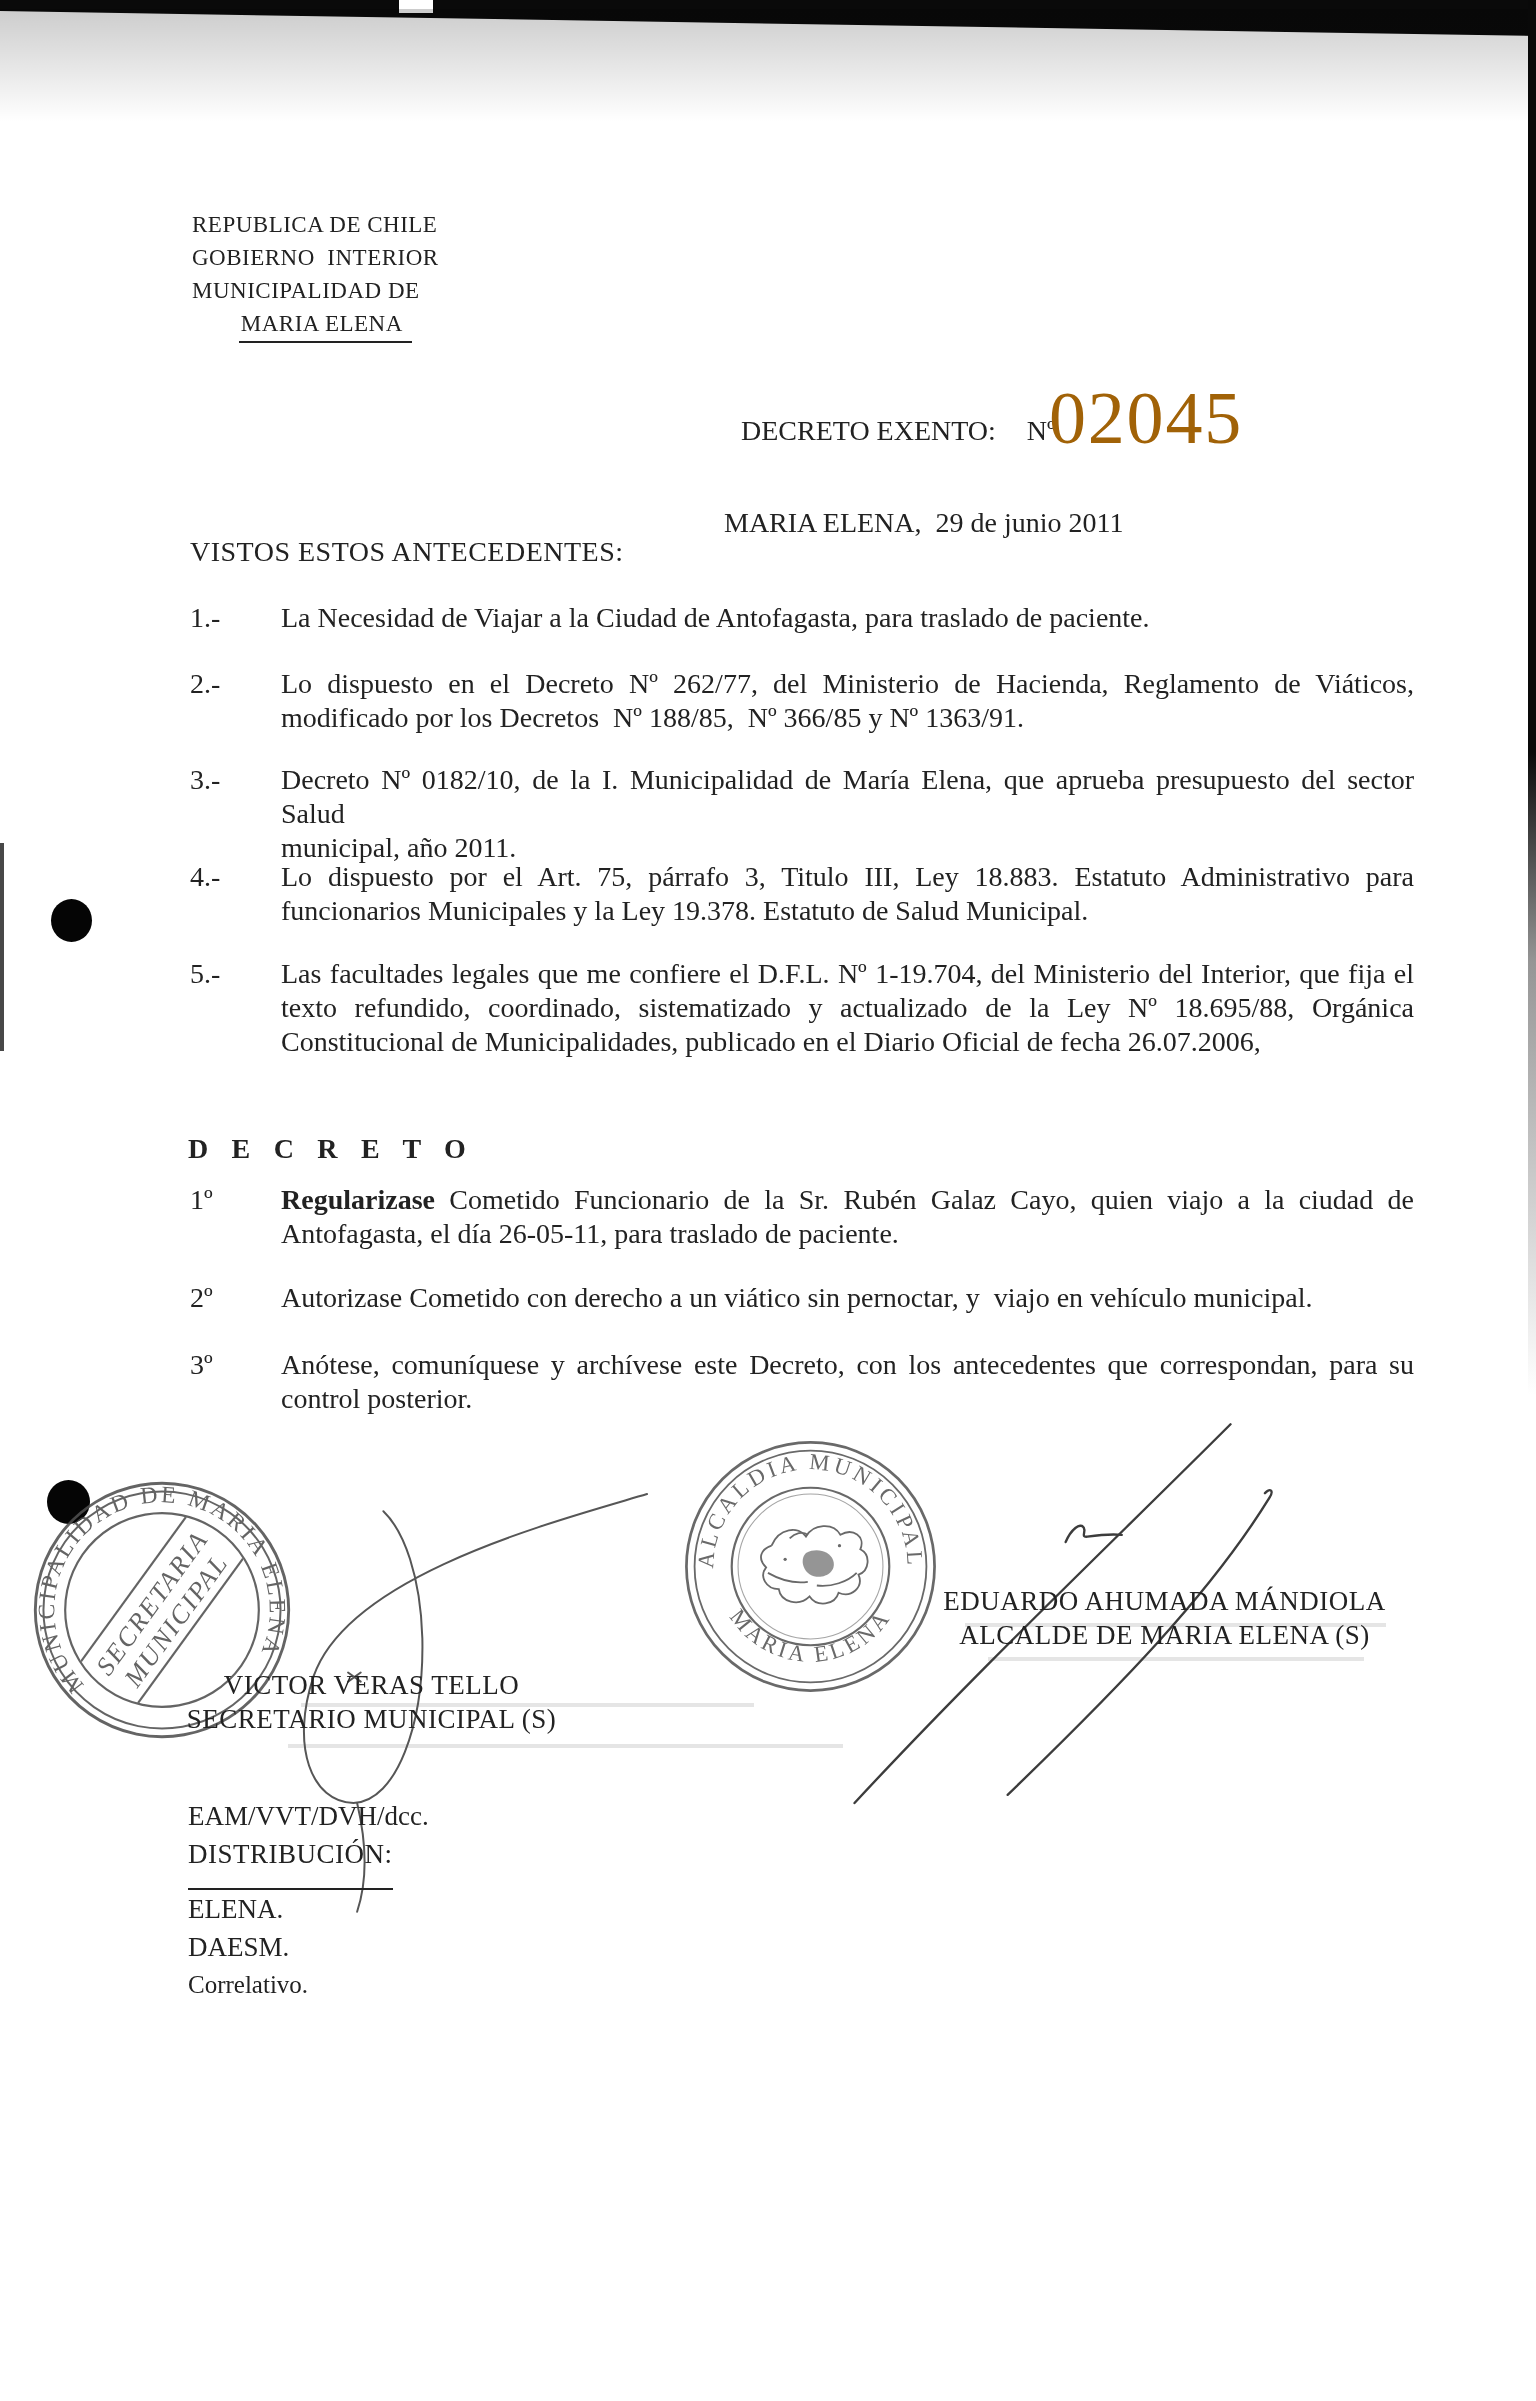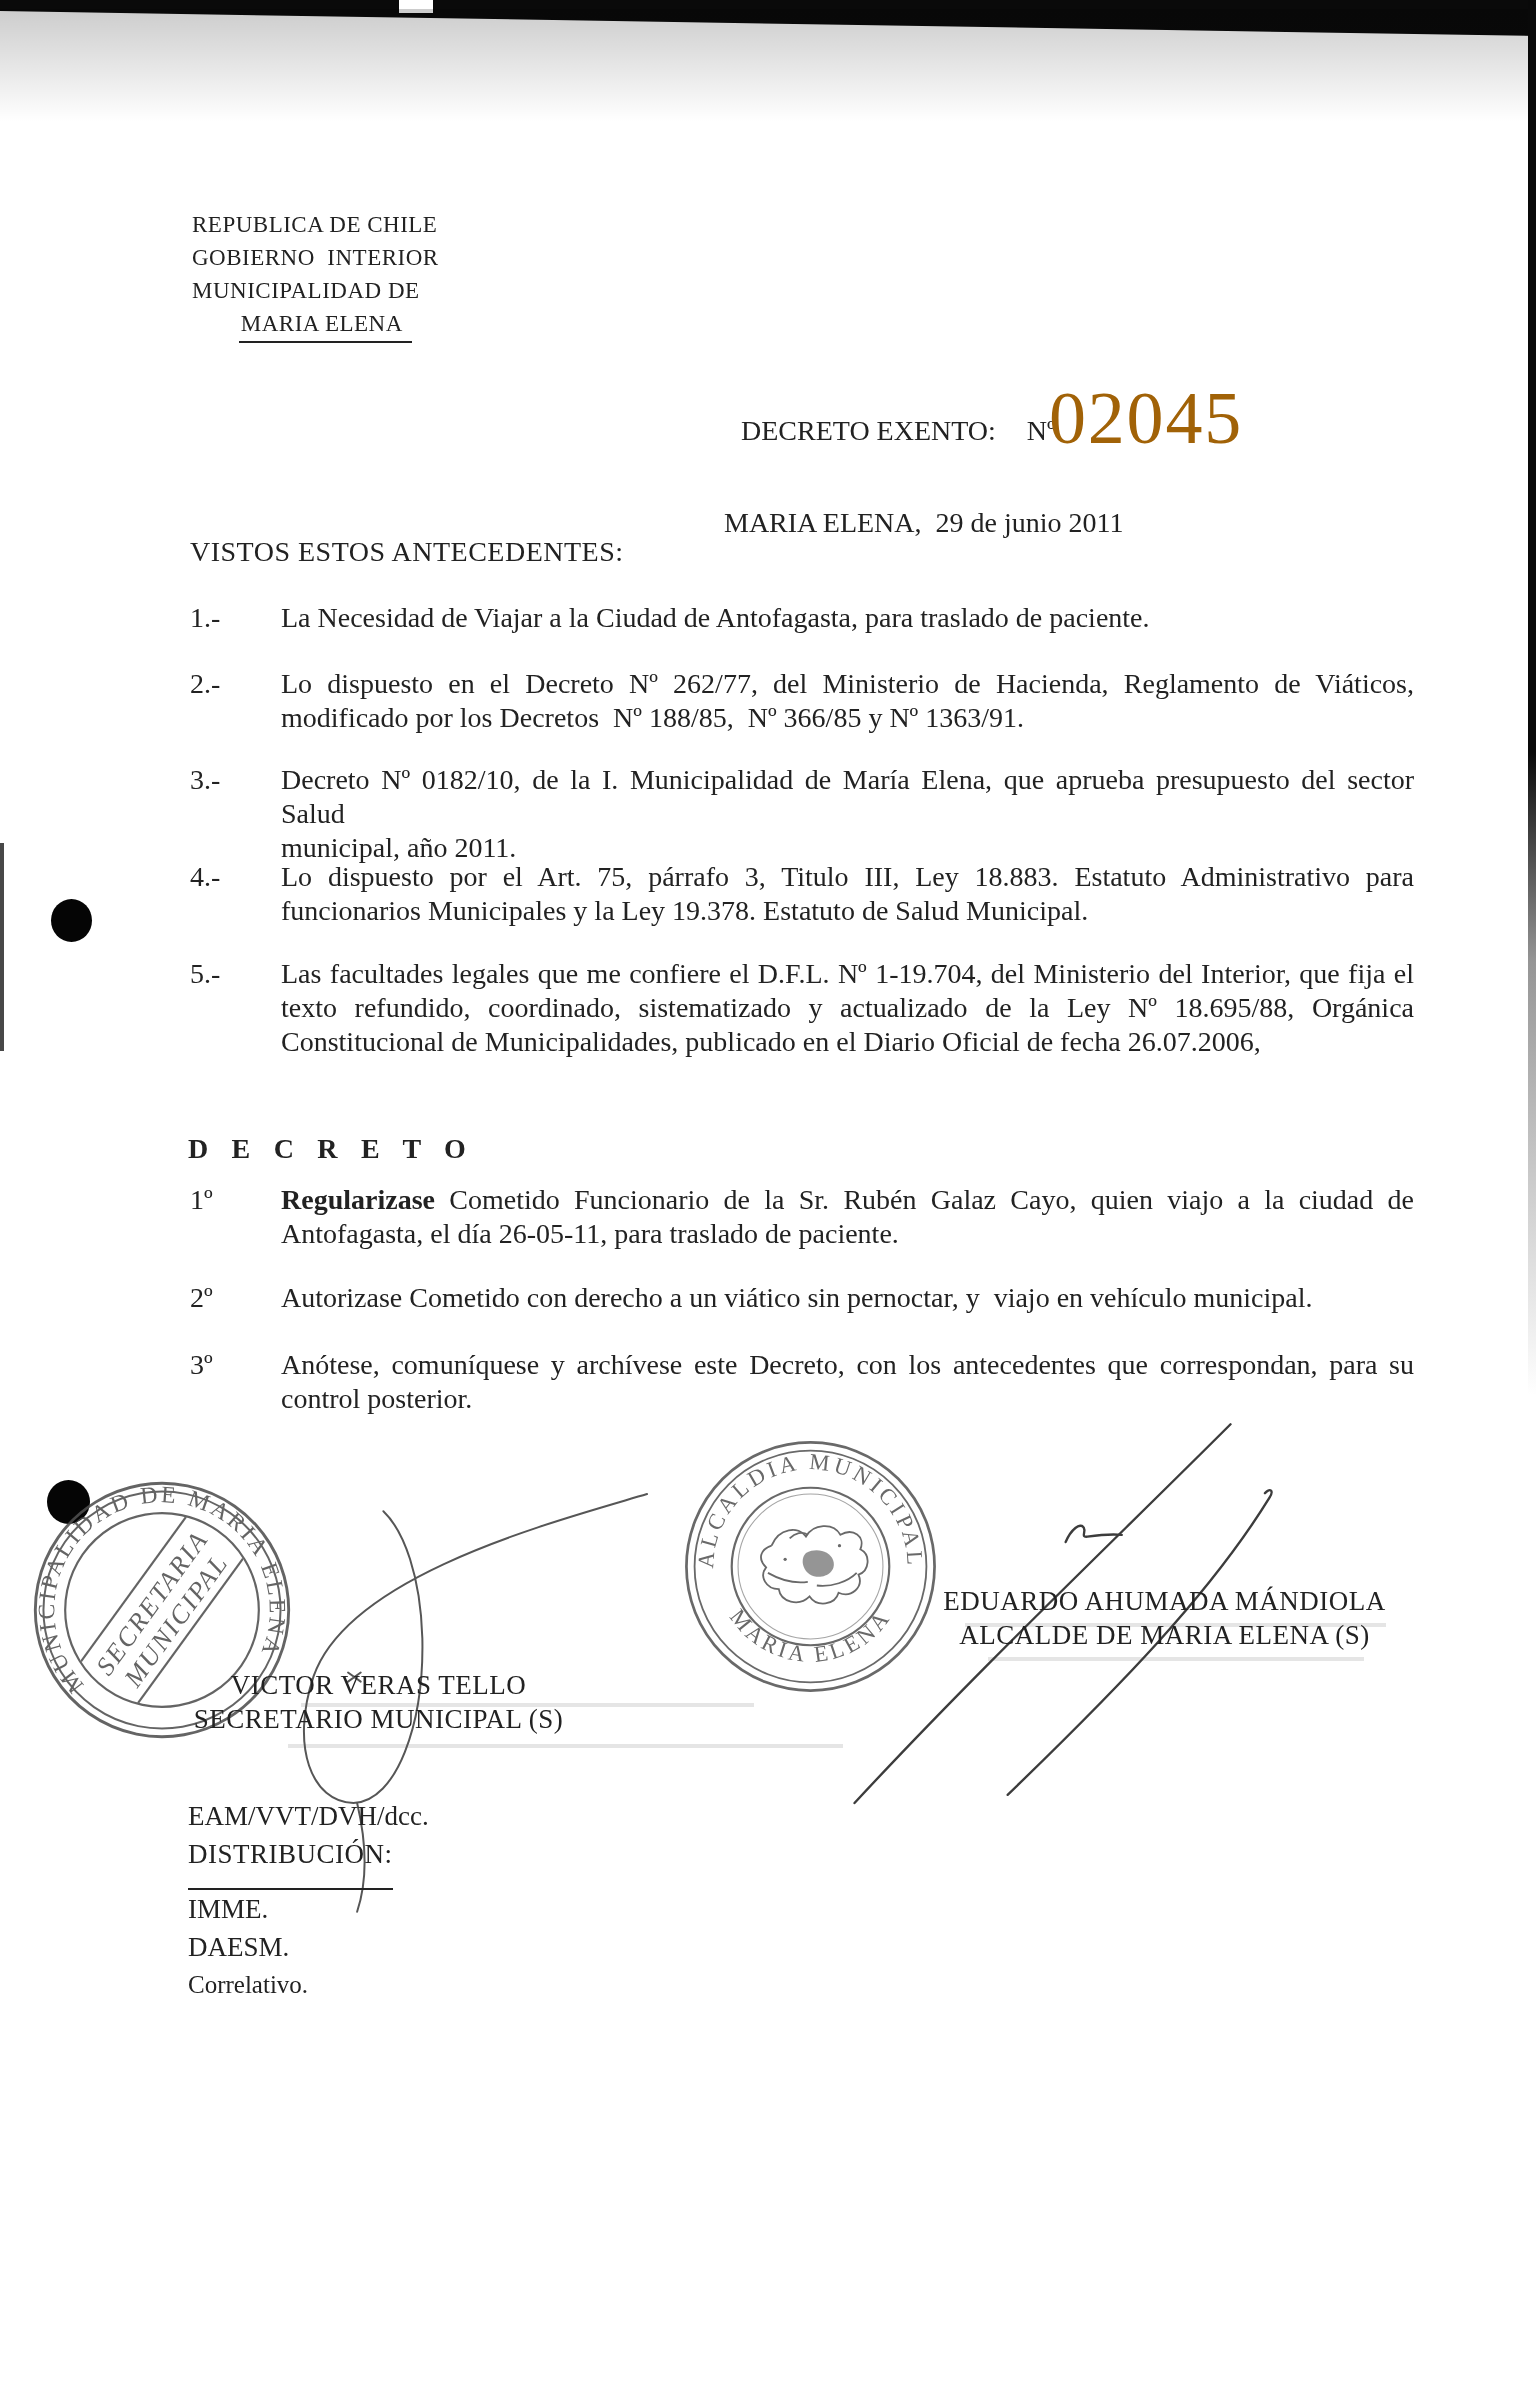--- a/index.html
+++ b/index.html
@@ -31,21 +31,21 @@
   .dateline{left:724px;top:507px;font-size:28px;white-space:pre;text-align:center;}
   .vistos{left:190px;top:536px;font-size:28px;letter-spacing:0.5px;}
   .item{position:absolute;left:190px;width:1232px;font-size:28px;line-height:34px;}
   .inum{position:absolute;left:0;top:0;}
   .itext{margin-left:91px;width:1133px;}
   .jl{text-align:justify;text-align-last:justify;}
   .ll{white-space:pre-wrap;}
   .dtitle{left:188px;top:1133px;font-size:28px;font-weight:bold;letter-spacing:8.2px;}
   .signame{position:absolute;font-size:27px;line-height:34px;text-align:center;letter-spacing:0.5px;}
   .mayor{left:929px;top:1584px;width:471px;}
-  .secretary{left:177px;top:1668px;width:403px;}
+  .secretary{left:170px;top:1668px;width:403px;}
   .footer{left:188px;top:1797px;font-size:27px;line-height:38px;}
   .footer .dist{display:inline-block;border-bottom:2.7px solid #222;padding-bottom:15px;letter-spacing:0.5px;}
   .footer .small{font-size:25px;}
   .footer div{white-space:pre;}
   svg{position:absolute;overflow:visible;}
   .sigsvg{left:0;top:0;}
   text{font-family:"Liberation Serif","DejaVu Serif",serif;}
 </style>
 </head>
 <body>
@@ -212,19 +212,19 @@
     <div>ALCALDE DE MARIA ELENA (S)</div>
   </div>
   <div class="signame secretary">
     <div>VICTOR VERAS TELLO</div>
     <div>SECRETARIO MUNICIPAL (S)</div>
   </div>
 
   <div class="abs footer">
     <div>EAM/VVT/DVH/dcc.</div>
     <div><span class="dist">DISTRIBUCIÓN:</span></div>
-    <div>IMME.</div>
+    <div>ELENA.</div>
     <div>DAESM.</div>
     <div class="small">Correlativo.</div>
   </div>
 
 </div>
 
 
 </body></html>

